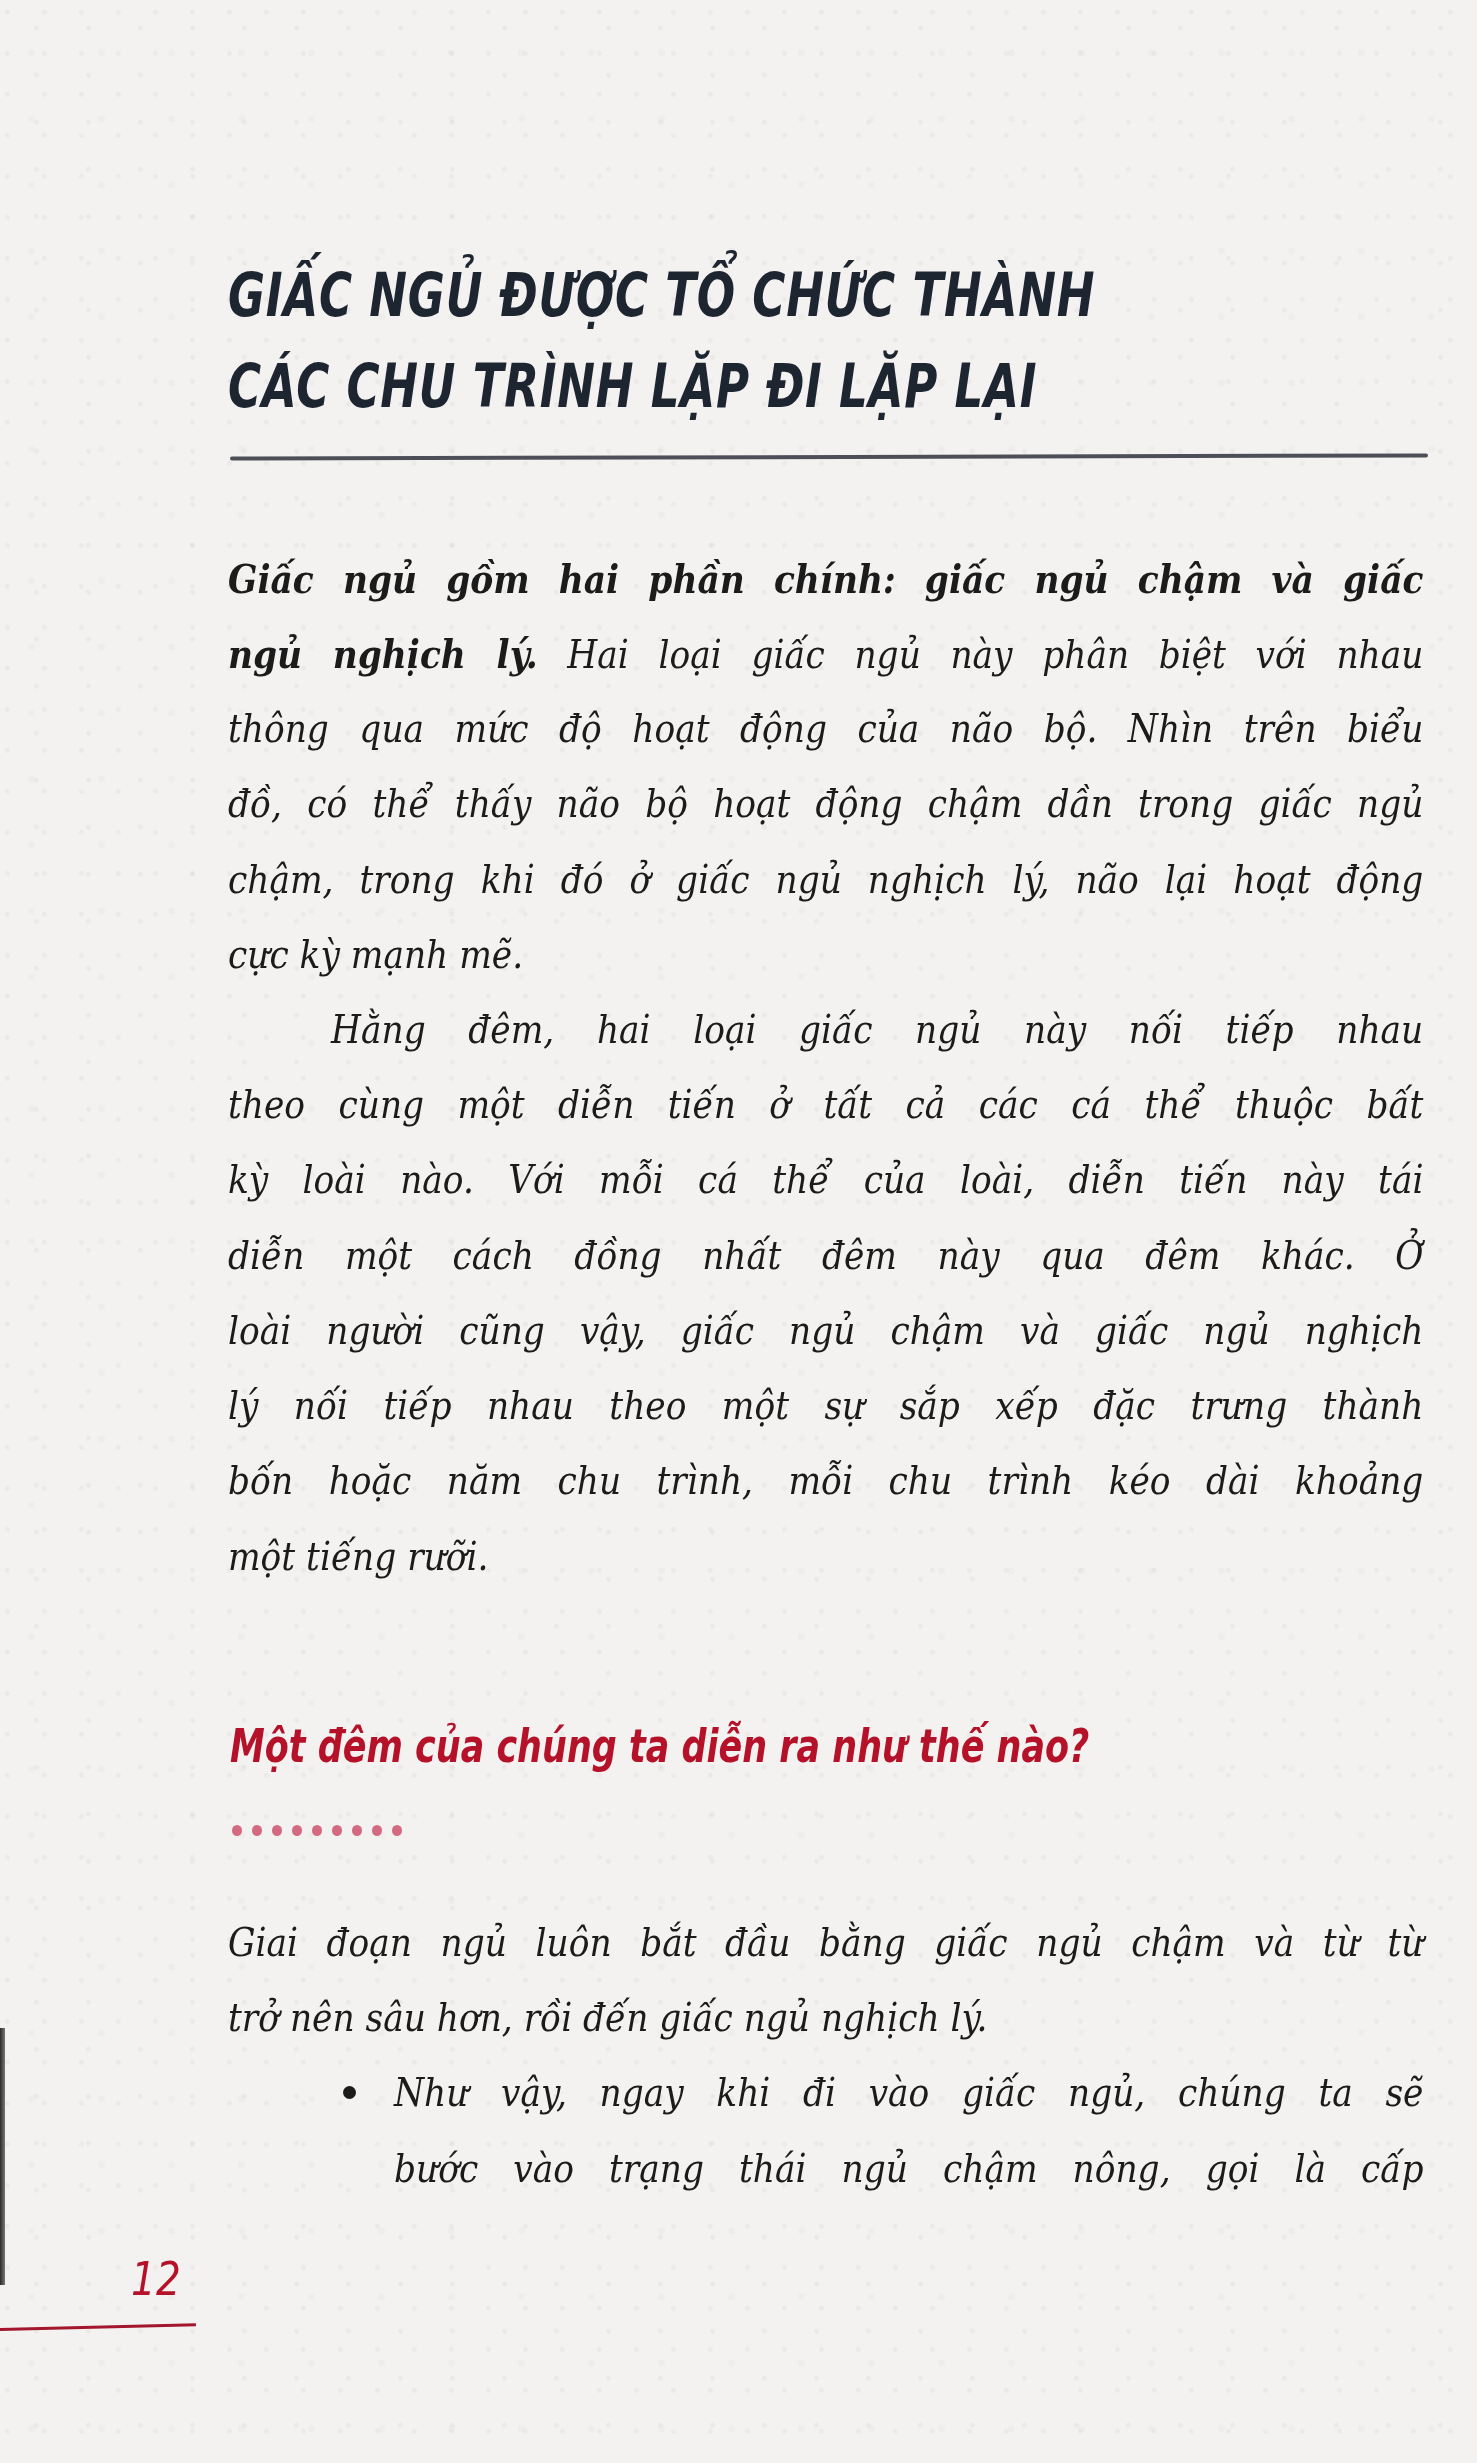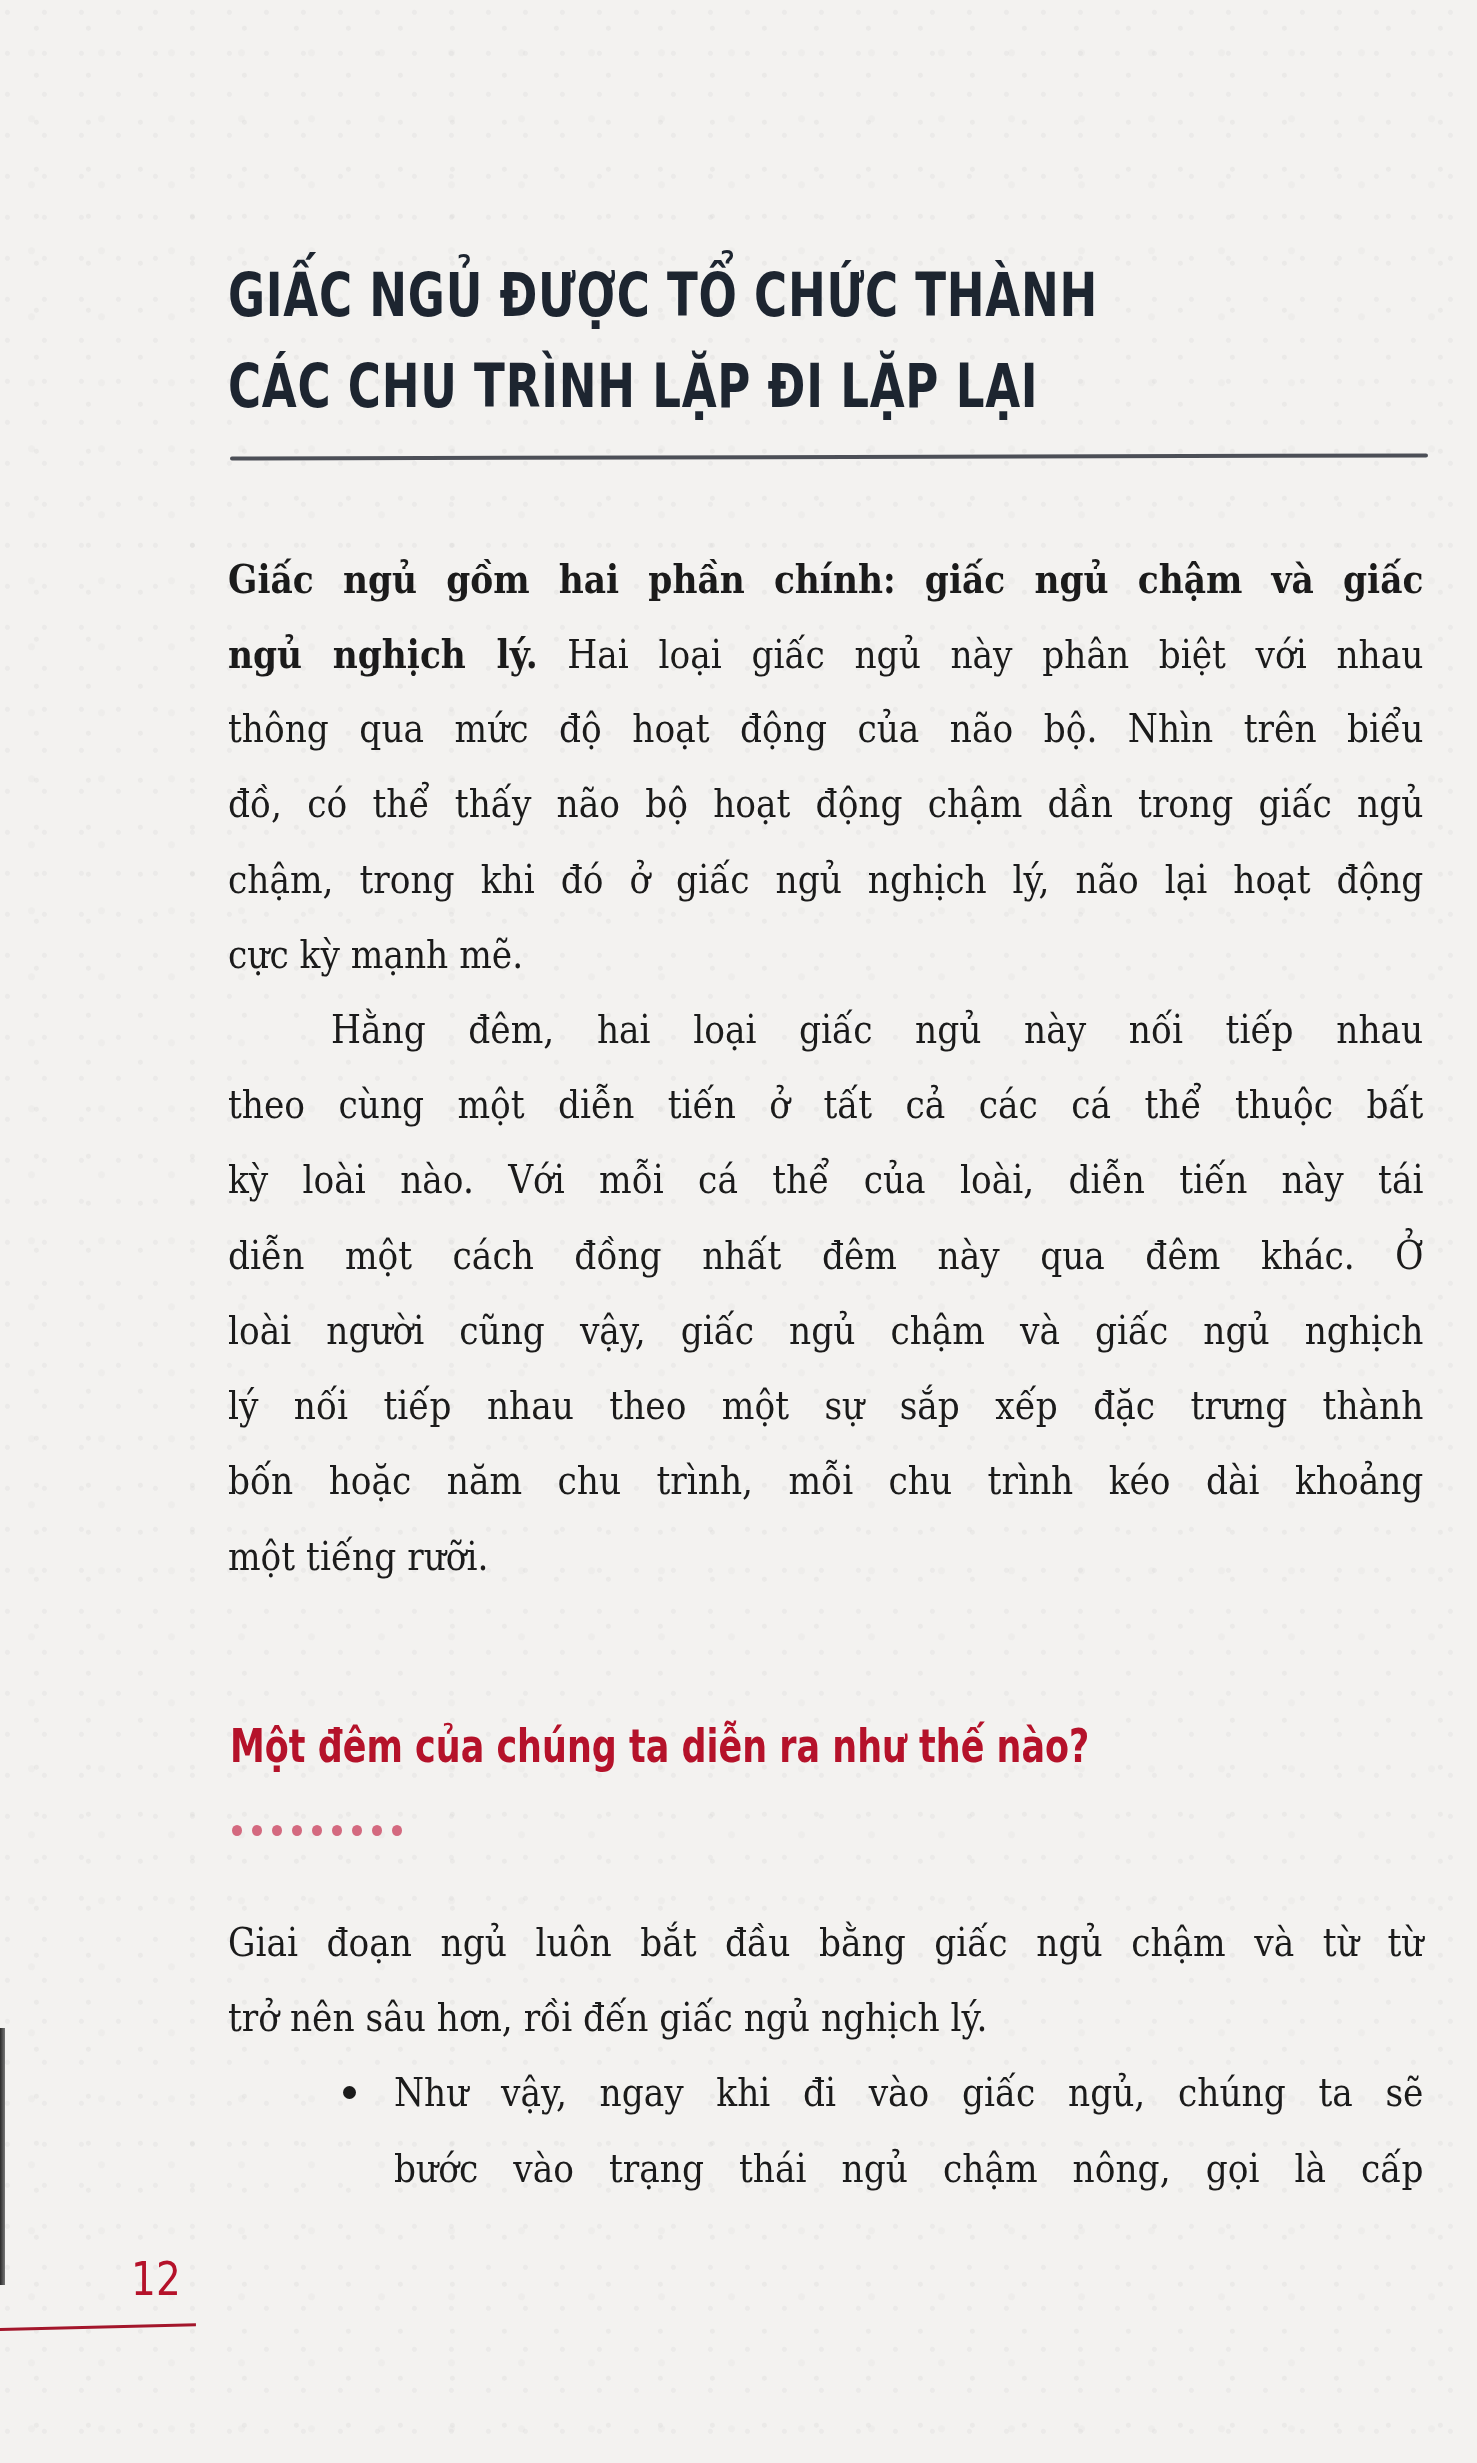--- a/index.html
+++ b/index.html
@@ -7,21 +7,21 @@
     width: 1477px; height: 2463px; position: relative; overflow: hidden;
     background: #f3f2f0;
     background-image:
       radial-gradient(circle at 20% 30%, rgba(200,200,200,0.18) 0 2px, transparent 3px),
       radial-gradient(circle at 70% 60%, rgba(190,190,190,0.16) 0 2px, transparent 3px),
       radial-gradient(circle at 45% 80%, rgba(205,205,205,0.14) 0 3px, transparent 4px);
     background-size: 37px 41px, 52px 47px, 70px 66px;
     font-family: "DejaVu Serif", serif;
     color: #1b1b1b;
   }
-  .page { position: absolute; inset: 0; }
+  .page { position: absolute; inset: 0; font-style: italic; }
   .heading {
     position: absolute; left: 228px; top: 249px;
     font-family: "DejaVu Sans", sans-serif; font-weight: bold;
     font-size: 61px; line-height: 91px; color: #1d2530;
     transform: scaleX(0.74); transform-origin: left top;
     letter-spacing: 1px; white-space: nowrap;
   }
   .heading-rule {
     position: absolute; left: 230px; top: 455px; width: 1198px; height: 4px;
     background: #4c4f57; border-radius: 2px; transform: rotate(-0.15deg);

